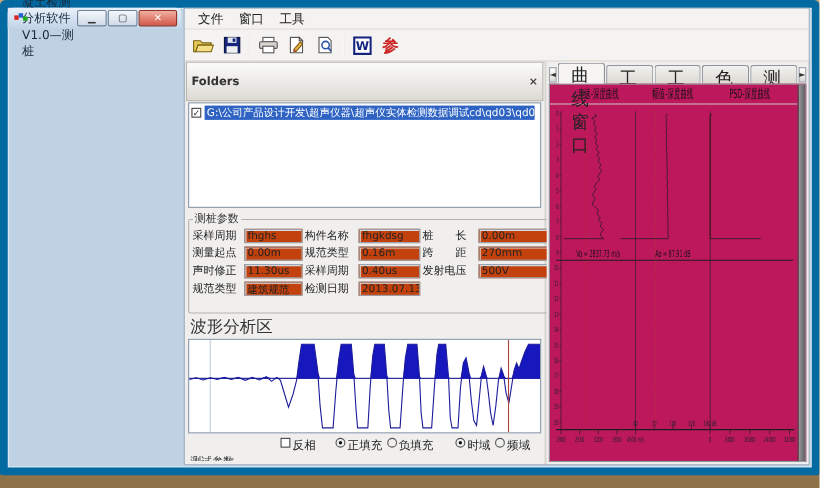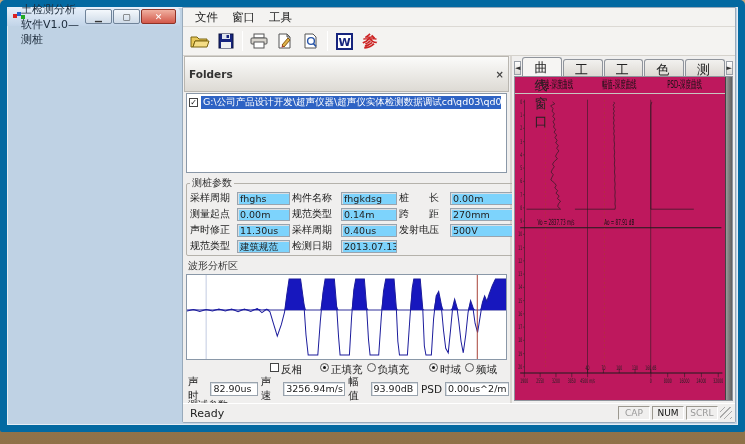--- a/index.html
+++ b/index.html
@@ -50,30 +50,30 @@
   .folders-close { margin-left:auto; font-size:10px; color:#444; }
   .listbox { height:96px; background:#fff; border:1px solid #8a98a8; margin:1px 2px 2px 2px;
     padding:2px; overflow:hidden; }
   .listrow { display:flex; align-items:center; gap:3px; height:13px; }
   .cb { width:9px; height:9px; background:#fff; border:1px solid #444; font-size:8px;
     line-height:8px; text-align:center; color:#111; flex:none; }
   .listrow .lbl { font-size:9.5px; color:#fff; background:#2e63c4; padding:0 2px;
     white-space:nowrap; overflow:hidden; max-width:300px; }
 
   fieldset.group { border:1px solid #b5b2ab; border-radius:2px; margin:1px 2px;
-    padding:1px 3px 2px 3px; }
+    padding:1px 3px 15px 3px; }
   fieldset.group legend { font-size:10px; color:#333; padding:0 2px; }
   .pgrid { display:grid; grid-template-columns:45px 53px 47px 56px 49px 64px;
     gap:2px 2px; align-items:center; }
   .plabel { font-size:10px; color:#222; white-space:nowrap; }
-  .pfield { height:13px; background:#7dd3fc; border:1px solid #9aa4ae;
+  .pfield { height:13px; background:#c2410c; border:1px solid #9aa4ae;
     box-shadow:inset 1px 1px 0 #d9dee3; font-size:9.5px; color:#222; padding:0 2px;
     white-space:nowrap; overflow:hidden; }
 
-  .wave-label { font-size:10px; color:#333; margin:2px 0 1px 4px; }
+  .wave-label { font-size:15px; color:#333; margin:2px 0 1px 4px; }
   .wavebox { height:86px; margin:0 2px; background:#fff; border:1px solid #8a98a8; }
   .wavebox svg { width:100%; height:100%; display:block; }
 
   .controls { height:16px; display:flex; align-items:center; font-size:10.5px; color:#222;
     margin:3px 0 0 86px; gap:4px; }
   .radio { width:9px; height:9px; border:1px solid #555; border-radius:50%;
     display:inline-flex; align-items:center; justify-content:center; flex:none; }
   .radio i { width:3px; height:3px; border-radius:50%; background:#111; display:none; }
   .radio.sel i { display:block; }
   .opt { display:flex; gap:2px; }
@@ -83,21 +83,21 @@
     font-size:10.5px; color:#222; }
   .rfield { height:14px; background:#fff; border:1px solid #9aa4ae;
     box-shadow:inset 1px 1px 0 #d9dee3; font-size:9.5px; padding:0 2px; }
   .clipped { height:6px; overflow:hidden; margin-left:4px; font-size:10px; color:#333; }
 
   
   .tabstrip { height:20px; display:flex; align-items:flex-end; padding:2px 2px 0 2px; gap:1px; }
   .tab-arrow { width:14px; height:14px; border:1px solid #9aa0a8; background:linear-gradient(#fff,#dcd9d4);
     font-size:7px; display:flex; align-items:center; justify-content:center; color:#333; margin-bottom:1px; }
   .tab-arrow.right { margin-left:auto; }
-  .tab { height:17px; padding:1px 11px 0 11px; font-size:13px; color:#222;
+  .tab { height:17px; padding:1px 11px 0 11px; font-size:16px; color:#222;
     border:1px solid #8f949c; border-bottom:none; border-radius:3px 3px 0 0;
     background:linear-gradient(#f2f1ef,#ddd9d3); }
   .tab.active { background:#f6f5f3; height:19px; position:relative; z-index:2; }
   .chartwrap { flex:1; margin:0 2px 2px 2px; background:#be185d; border:1px solid #8f949c;
     display:flex; overflow:hidden; }
   .chartwrap svg { flex:1; height:100%; }
   .vscroll { width:7px; background:linear-gradient(90deg,#9a9a9a,#5f5f5f); border-left:1px solid #444; }
 
   .statusbar { height:19px; display:flex; align-items:center; padding:0 3px;
     background:#f0efee; border-top:1px solid #fff; font-size:11px; color:#222; }
@@ -203,21 +203,21 @@
           <div class="pgrid" id="pgrid">
               <div class="plabel">采样周期</div>
               <div class="pfield">fhghs</div>
               <div class="plabel">构件名称</div>
               <div class="pfield">fhgkdsg</div>
               <div class="plabel">桩　　长</div>
               <div class="pfield">0.00m</div>
               <div class="plabel">测量起点</div>
               <div class="pfield">0.00m</div>
               <div class="plabel">规范类型</div>
-              <div class="pfield">0.14m</div>
+              <div class="pfield">0.16m</div>
               <div class="plabel">跨　　距</div>
               <div class="pfield">270mm</div>
               <div class="plabel">声时修正</div>
               <div class="pfield">11.30us</div>
               <div class="plabel">采样周期</div>
               <div class="pfield">0.40us</div>
               <div class="plabel">发射电压</div>
               <div class="pfield">500V</div>
               <div class="plabel">规范类型</div>
               <div class="pfield">建筑规范</div>
@@ -261,30 +261,20 @@
                 <i></i>
               </span>
               <span>时域</span>
             </span>
             <span class="opt">
               <span class="radio"></span>
               <span>频域</span>
             </span>
           </div>
 
-        <div class="readouts" id="readouts">
-            <span>声 时</span>
-            <span class="rfield" style="width: 58px;">82.90us</span>
-            <span>声 速</span>
-            <span class="rfield" style="width: 62px;">3256.94m/s</span>
-            <span>幅 值</span>
-            <span class="rfield" style="width: 58px;">93.90dB</span>
-            <span>PSD</span>
-            <span class="rfield" style="width: 64px;">0.00us^2/m</span>
-          </div>
         <div class="clipped">测试参数</div>
       </div>
 
       <div class="right">
         <div class="tabstrip" id="tabstrip">
           <span class="tab-arrow">◄</span>
           <span class="tab active">曲线窗口</span>
             <span class="tab">工程名称</span>
             <span class="tab">工程名称</span>
             <span class="tab">色谱窗口</span>
@@ -380,23 +370,14 @@
               <text x="359.5" y="296" font-size="6" fill="#222" text-anchor="middle">24000</text>
               <line x1="392" y1="286" x2="392" y2="290" stroke="#1c1c1c" stroke-width="0.7"></line>
               <text x="392" y="296" font-size="6" fill="#222" text-anchor="middle">32000</text>
               <path d="M264.0 24.0 L262.0 27.2 L262.0 126.4 L262.0 127.7 L344.9 127.7" fill="none" stroke="#1c1c1c" stroke-width="0.8"></path>
             </svg>
           <div class="vscroll"></div>
         </div>
       </div>
     </div>
 
-    <div class="statusbar">
-      <span class="msg">Ready</span>
-      <span class="cells" id="statcells">
-          <span class="cell">CAP</span>
-          <span class="cell on">NUM</span>
-          <span class="cell">SCRL</span>
-        </span>
-      <span class="grip"></span>
-    </div>
   </div>
 </div>
 
 </body></html>

